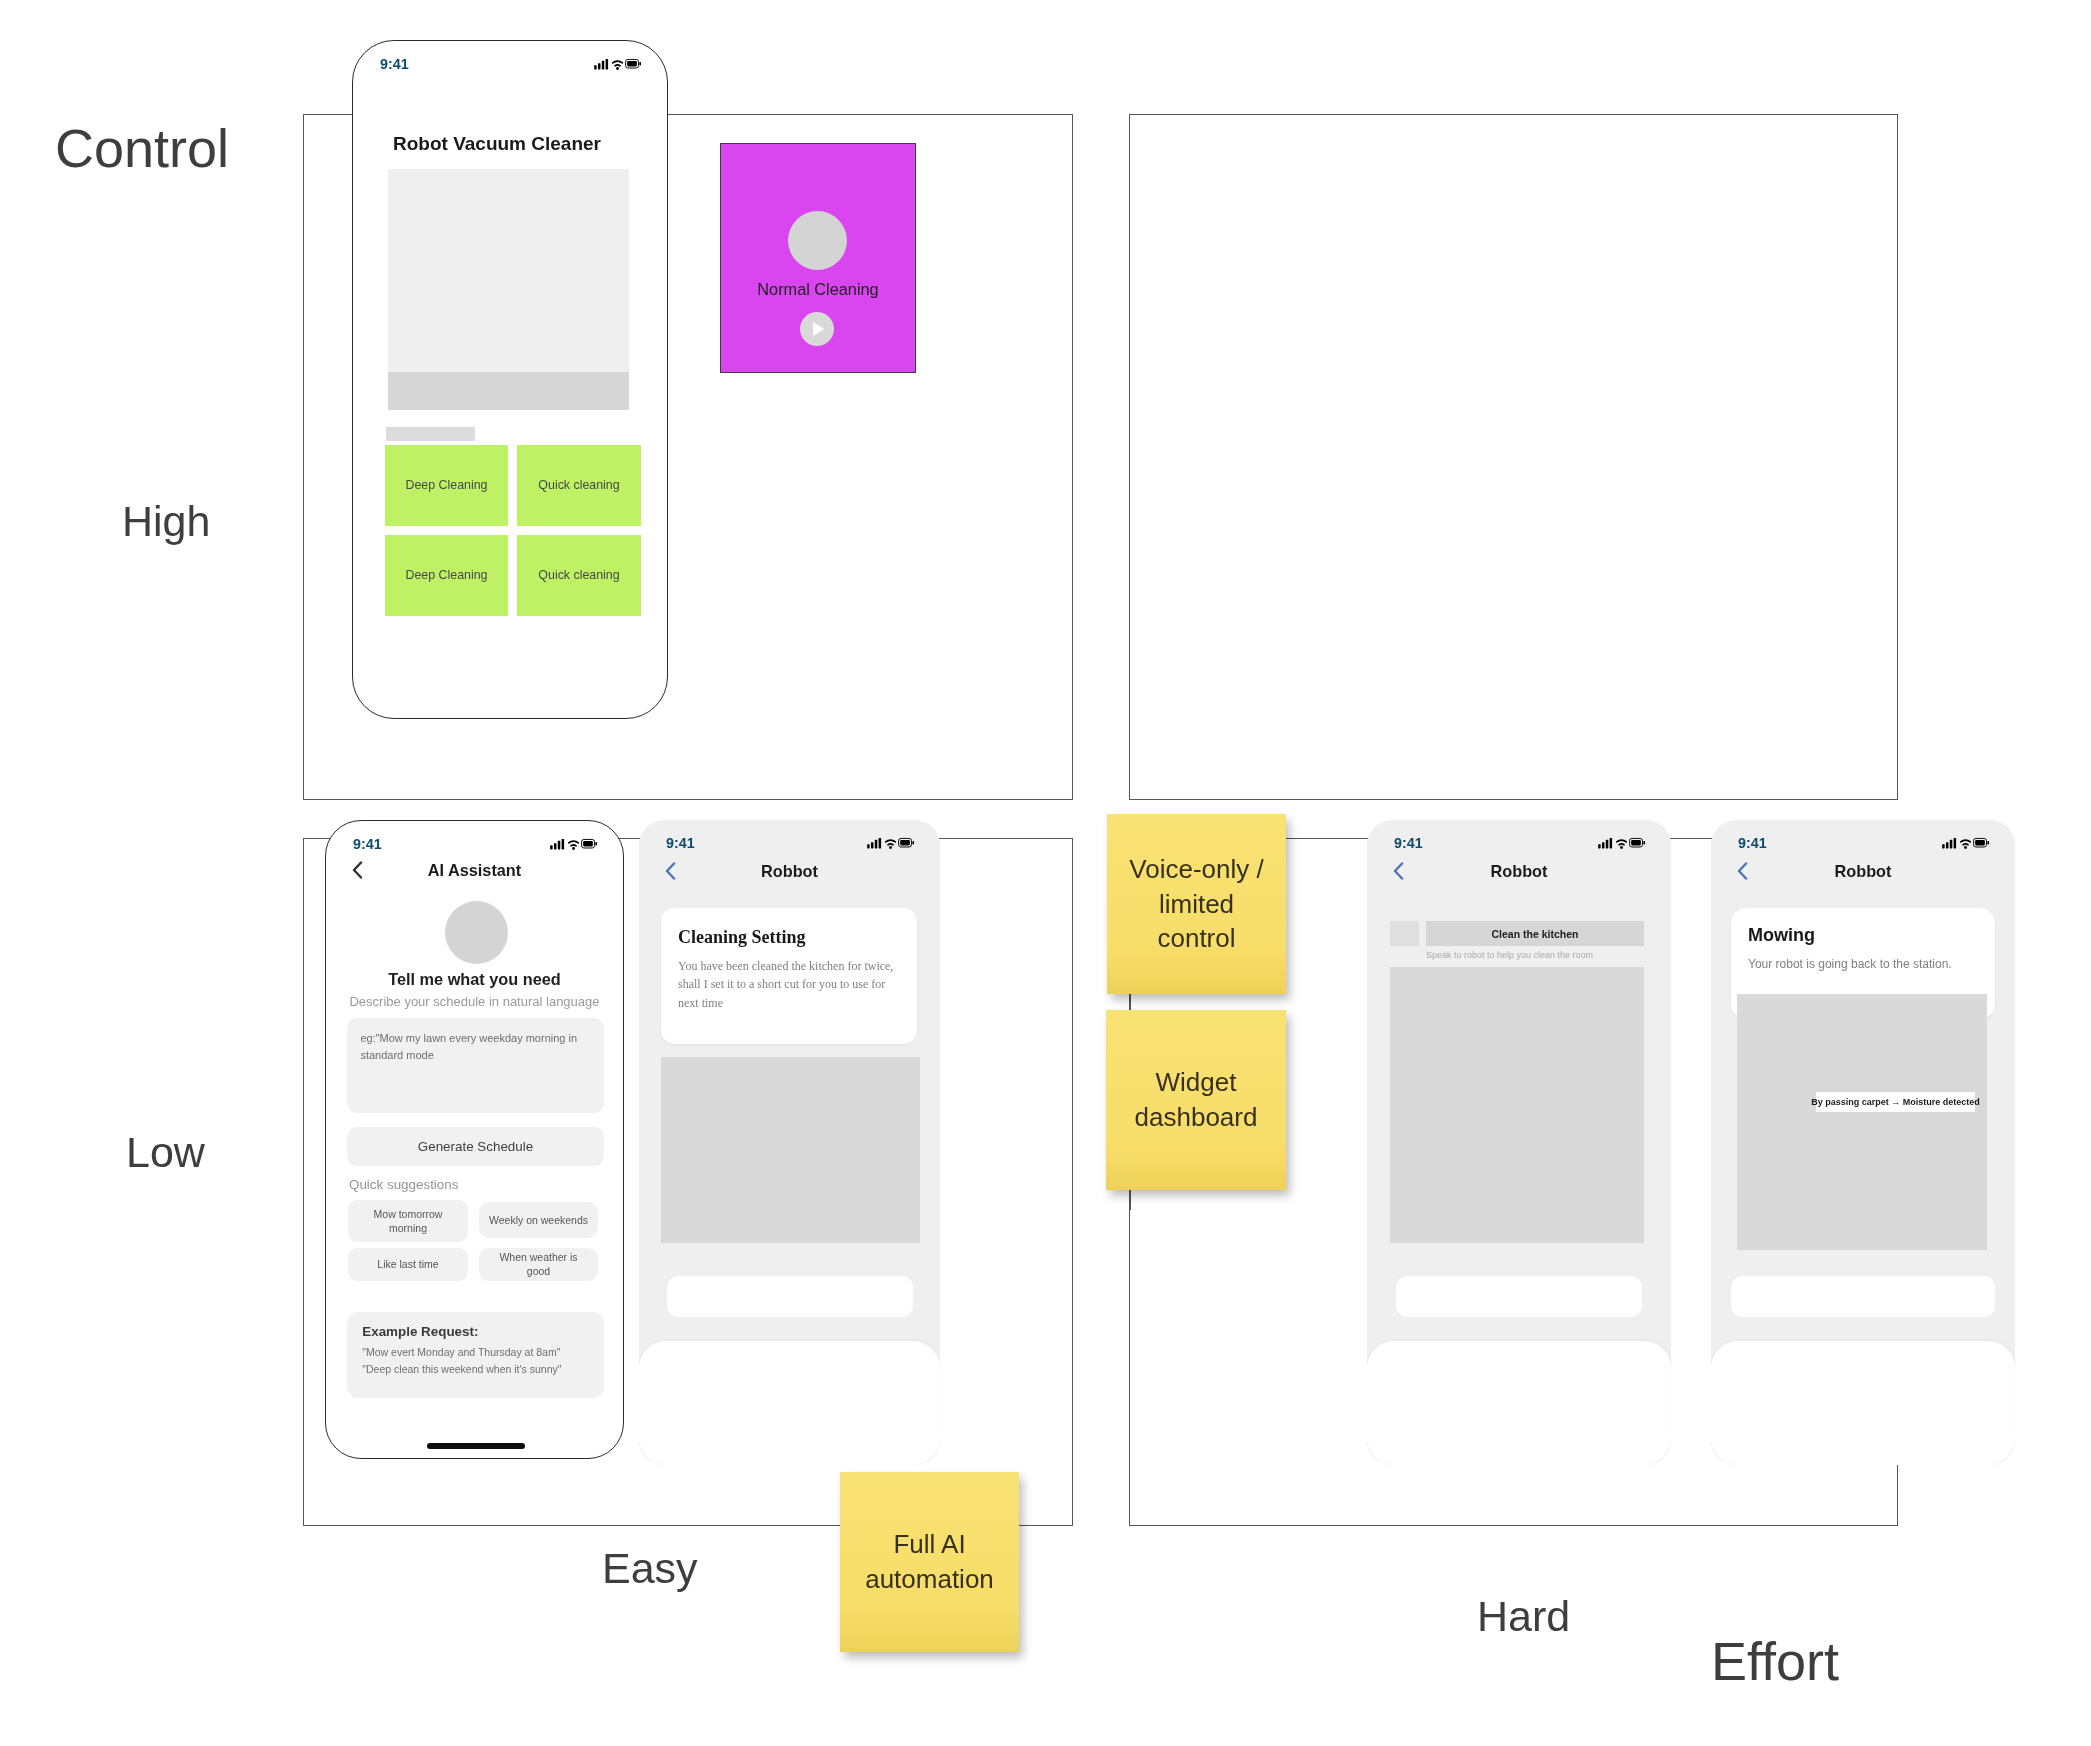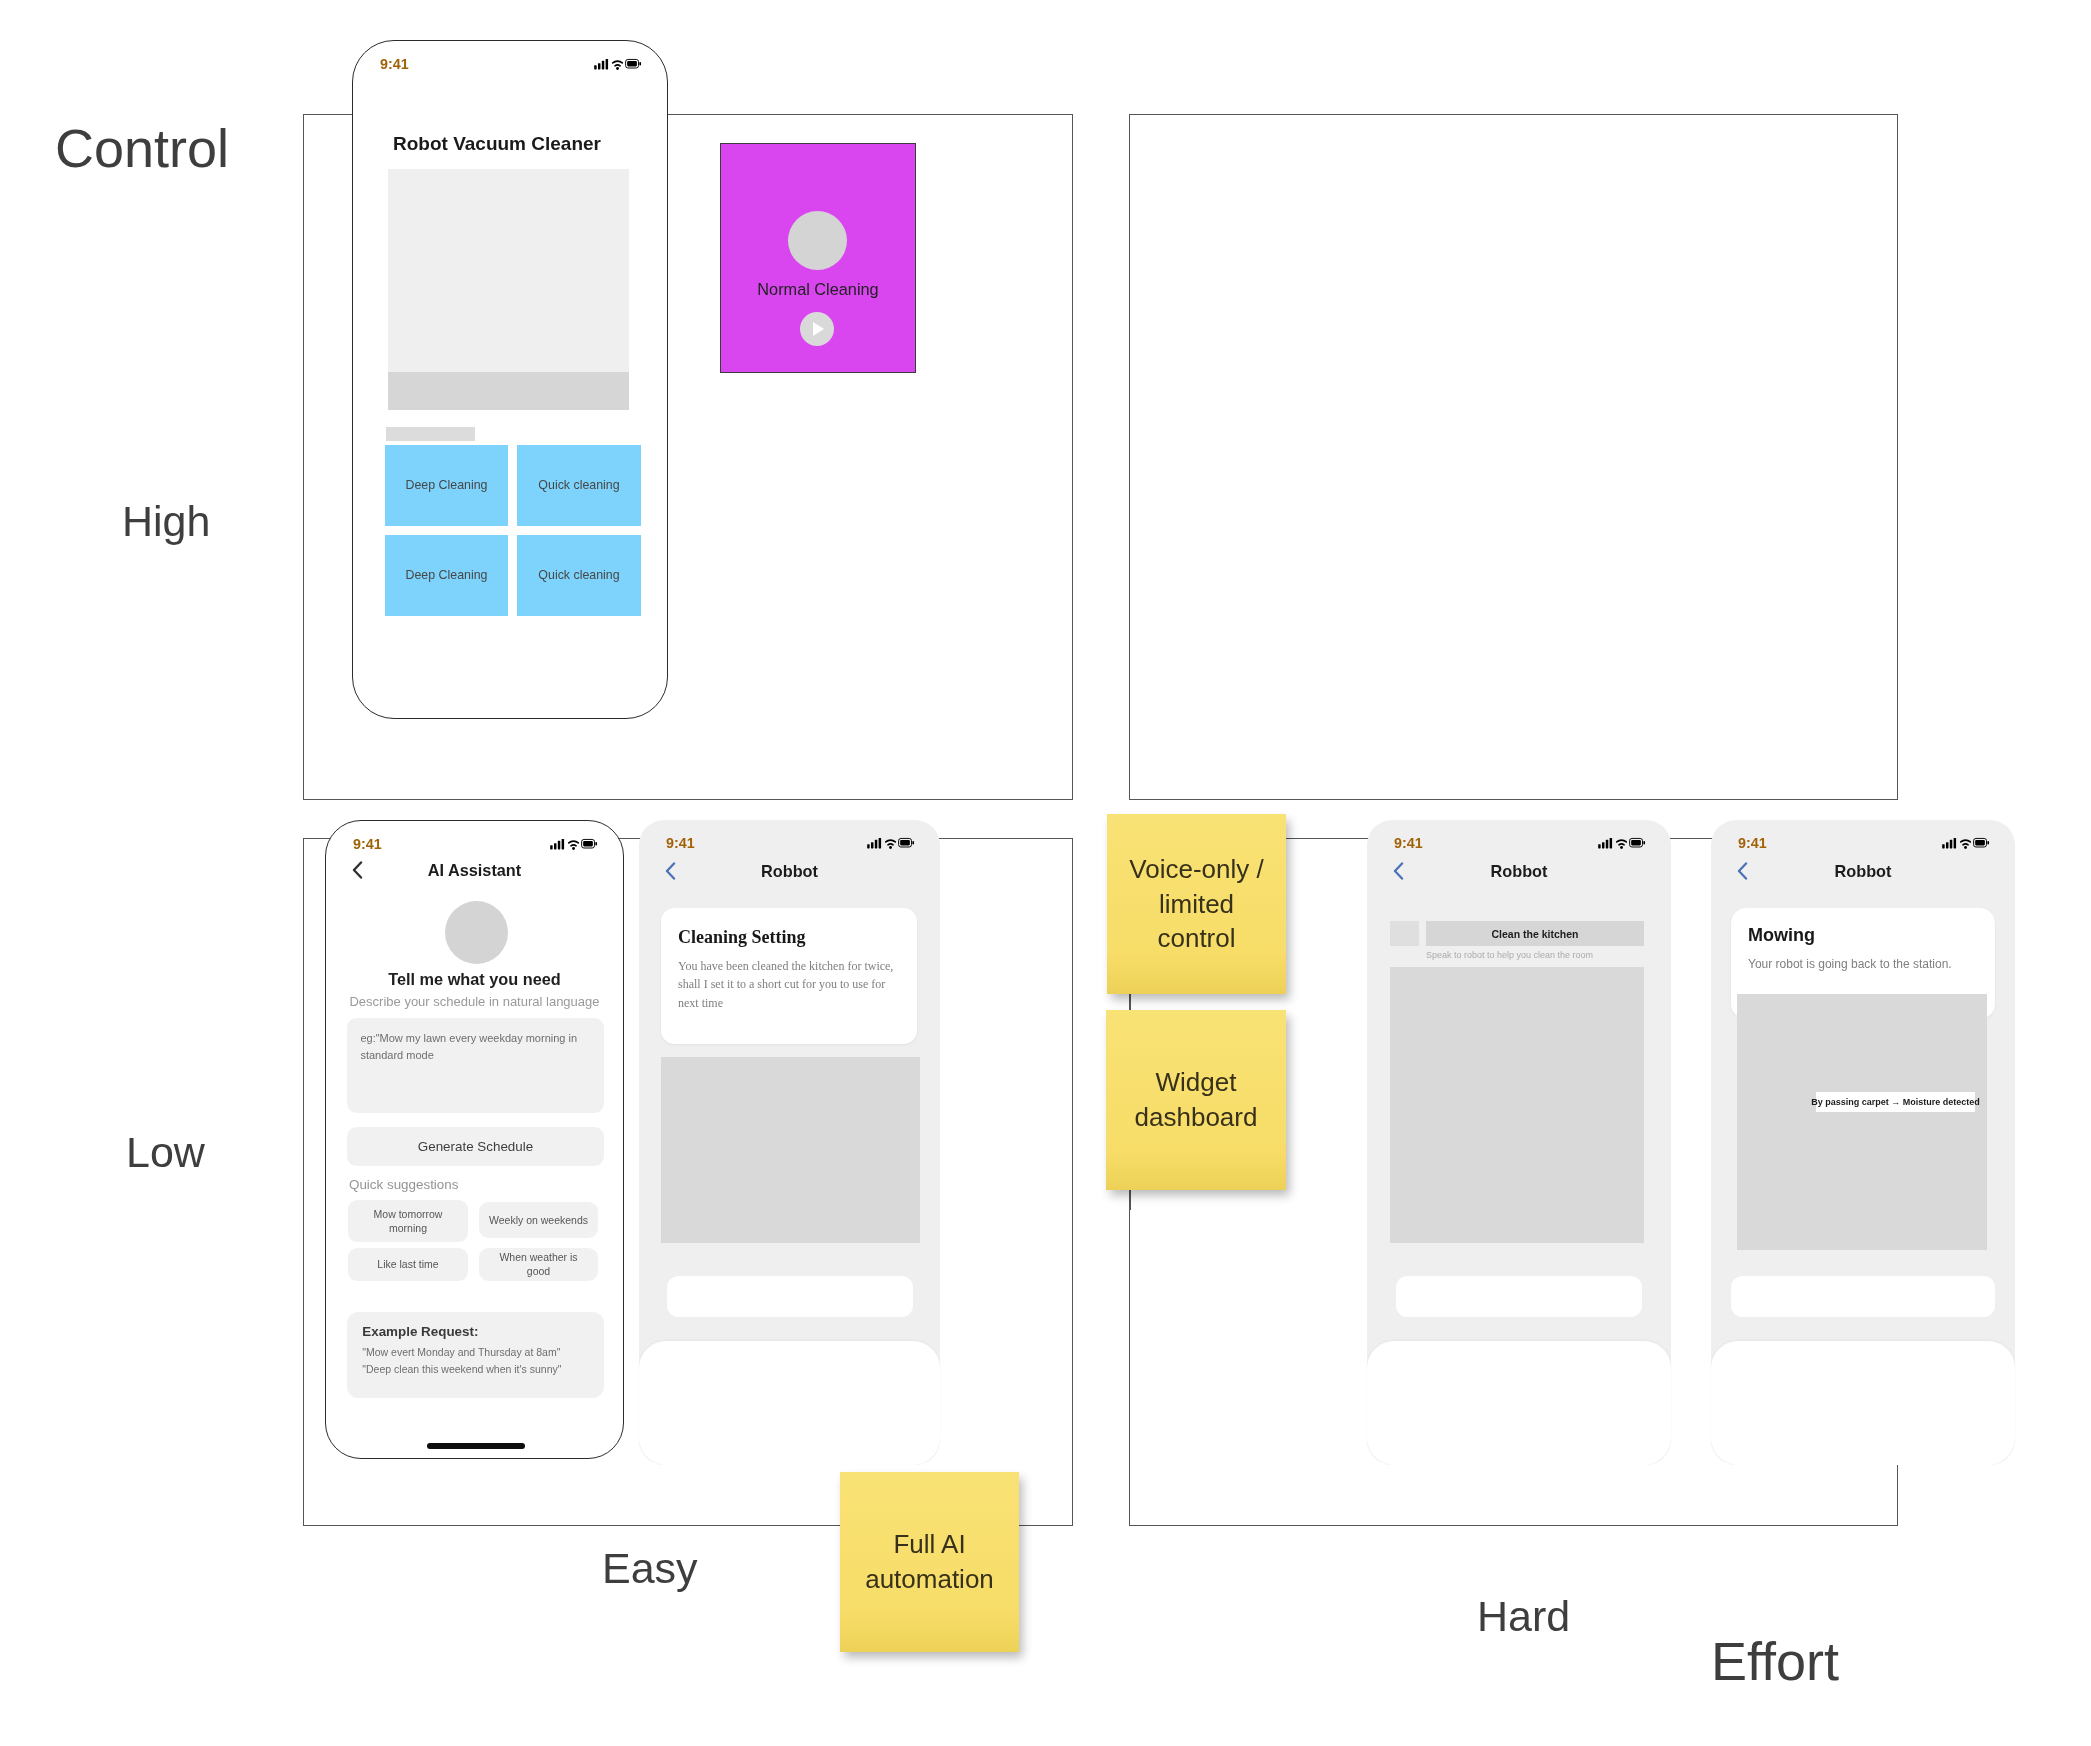--- a/index.html
+++ b/index.html
@@ -6,26 +6,26 @@
   body{font-family:"Liberation Sans",sans-serif;color:#222;}
   #canvas{position:relative;width:2091px;height:1746px;background:#ffffff;overflow:hidden;}
   .abs{position:absolute;}
   .box{position:absolute;border:1.9px solid #555;background:transparent;box-sizing:border-box;z-index:0;}
   .axis{position:absolute;color:#3e3e3e;white-space:nowrap;z-index:1;}
   .connector{position:absolute;background:#555;z-index:2;}
   
   .phone{position:absolute;background:#fff;border:1.9px solid #2b2b2b;border-radius:42px;box-sizing:border-box;z-index:2;}
   .flat-phone{position:absolute;background:#F0EFEF;border-radius:25px;box-sizing:border-box;z-index:2;}
   .status{position:absolute;left:27px;right:25px;top:15.3px;display:flex;justify-content:space-between;align-items:center;height:15.3px;}
-  .time{font-weight:bold;font-size:14.3px;color:#a16207;text-align:right;}
+  .time{font-weight:bold;font-size:14.3px;color:#0c4a6e;text-align:right;}
   .hdr{position:absolute;left:0;right:0;text-align:center;}
   .hdr-title{font-weight:bold;font-size:16.3px;color:#1c1c1c;}
   .back{position:absolute;left:25px;top:0;width:13.4px;height:21px;cursor:pointer;}
   .gblock{position:absolute;background:#D9D9D9;}
-  .gbtn{position:absolute;background:#7dd3fc;display:flex;align-items:center;justify-content:center;text-align:center;font-size:12.4px;color:#474747;line-height:1.45;}
+  .gbtn{position:absolute;background:#bef264;display:flex;align-items:center;justify-content:center;text-align:center;font-size:12.4px;color:#474747;line-height:1.45;}
   .chip{position:absolute;background:#F1F1F1;border-radius:9.6px;display:flex;align-items:center;justify-content:center;text-align:center;font-size:10.5px;color:#565656;line-height:1.35;padding:1.9px 7.6px;box-sizing:border-box;}
   .wcard{position:absolute;background:#fff;box-sizing:border-box;}
   .sheet{position:absolute;background:#fff;border-radius:27px;box-shadow:0 -1px 2.9px rgba(0,0,0,0.04);}
   .wbar{position:absolute;background:#fff;border-radius:11.5px;}
   
   .sticky{position:absolute;z-index:3;display:flex;align-items:center;justify-content:center;text-align:center;
           padding:9.6px;box-sizing:border-box;font-size:26px;line-height:1.34;color:#37301a;
           background:linear-gradient(180deg,#F9E275 0%,#F7DD68 78%,#EDD157 100%);
           box-shadow:3.8px 5.7px 9.6px rgba(0,0,0,0.28);}
   .playbtn{position:absolute;width:34px;height:34px;border-radius:50%;background:#D9D9D9;cursor:pointer;}

